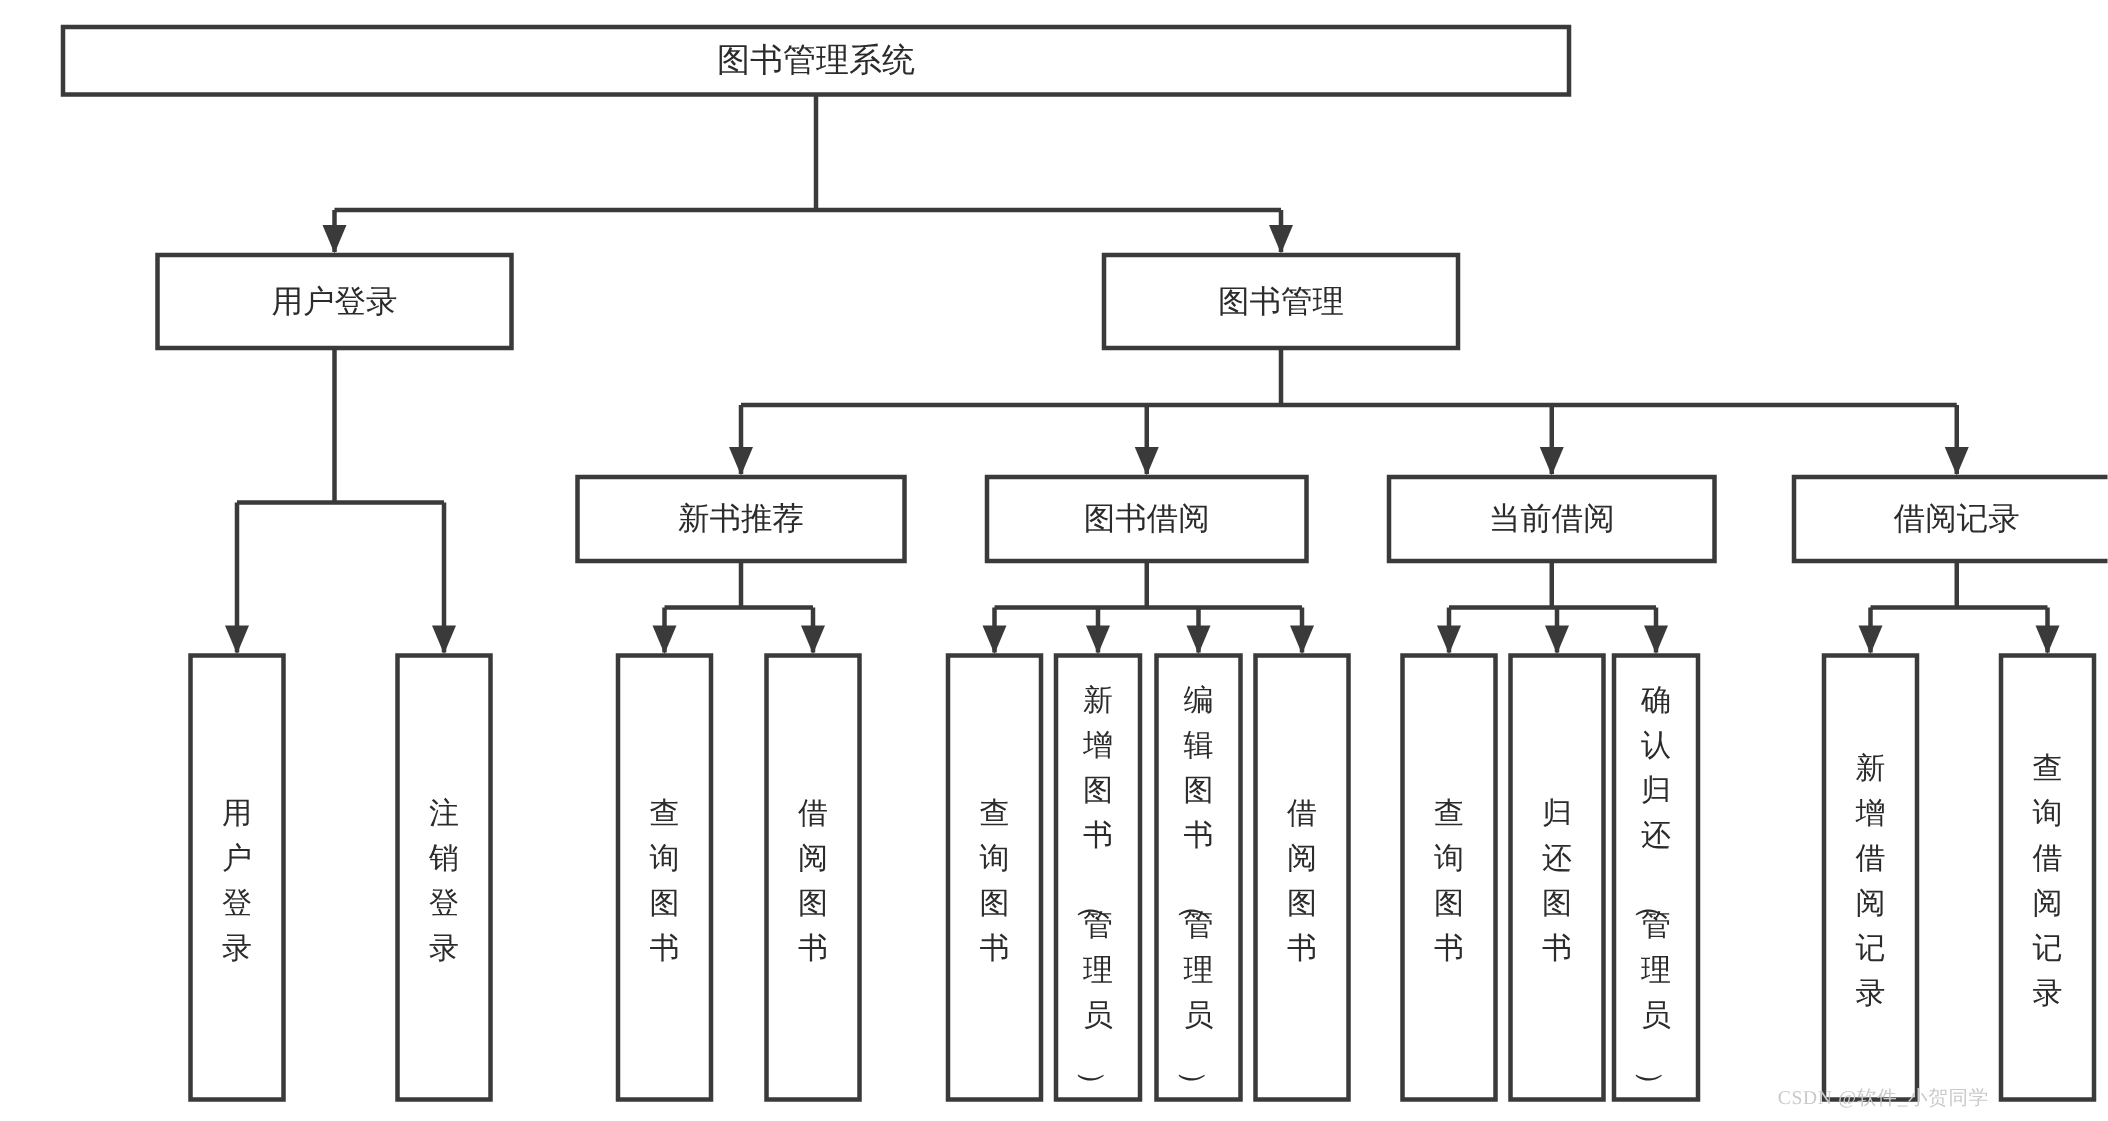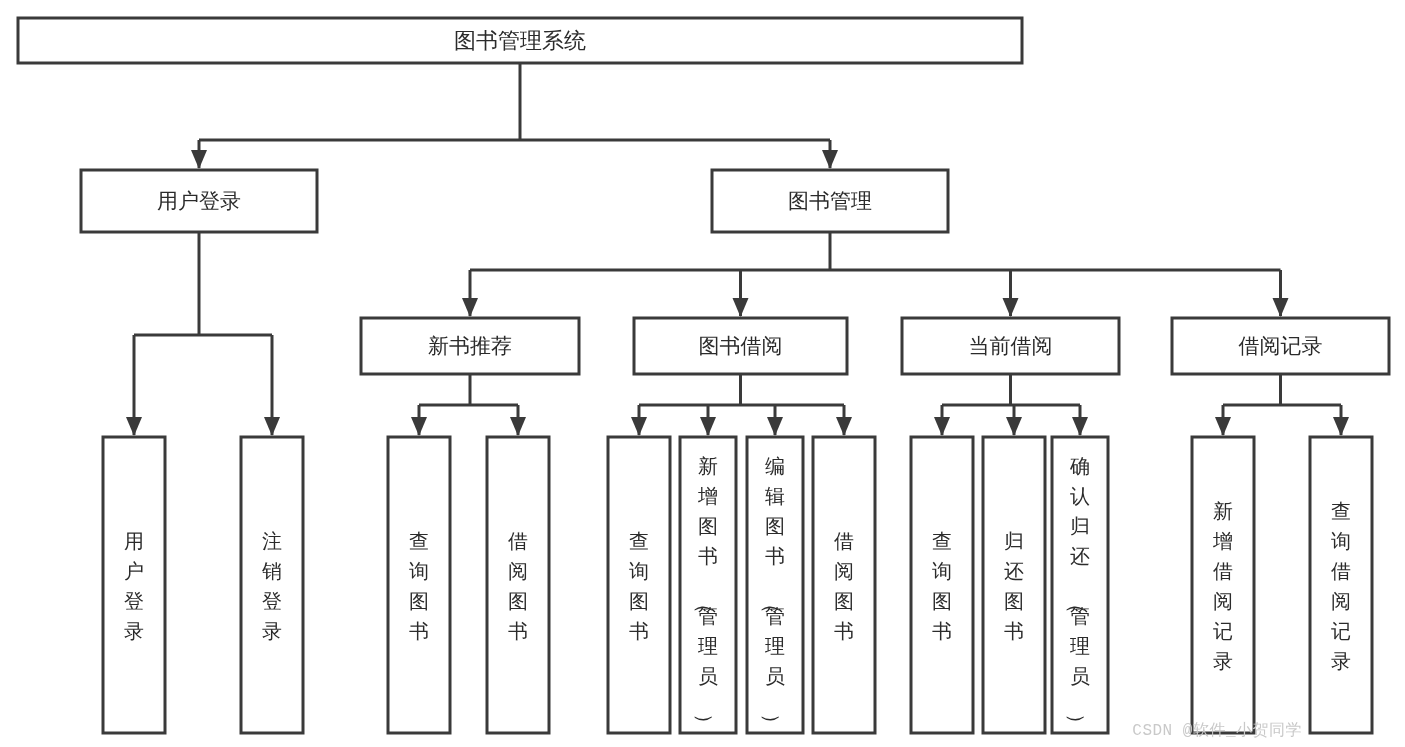--- a/index.html
+++ b/index.html
@@ -14,20 +14,21 @@
     position: relative;
     overflow: hidden;
     font-family: "DejaVu Sans", "Liberation Sans", sans-serif;
   }
   #diagram-root {
     position: absolute;
     left: 0;
     top: 0;
     width: 1310px;
     height: 747px;
+    padding-left: 24px;
   }
   .node-box {
     fill: #ffffff;
     stroke: #3a3a3a;
     stroke-width: 3;
   }
   .node-label {
     fill: #2b2b2b;
     font-family: "DejaVu Sans", "Liberation Sans", sans-serif;
     font-size: 21px;
@@ -50,22 +51,22 @@
     stroke-linecap: butt;
   }
   .arrow-head {
     fill: #3a3a3a;
     stroke: none;
   }
   .watermark {
     position: absolute;
     right: 8px;
     bottom: 6px;
-    font-family: Liberation Mono, monospace;
-    font-size: 16px;
+    font-family: Liberation Serif, serif;
+    font-size: 13px;
     color: #c9c9c9;
     white-space: nowrap;
     letter-spacing: 0.5px;
     pointer-events: none;
     user-select: none;
   }
 </style>
 </head>
 <body>
 

